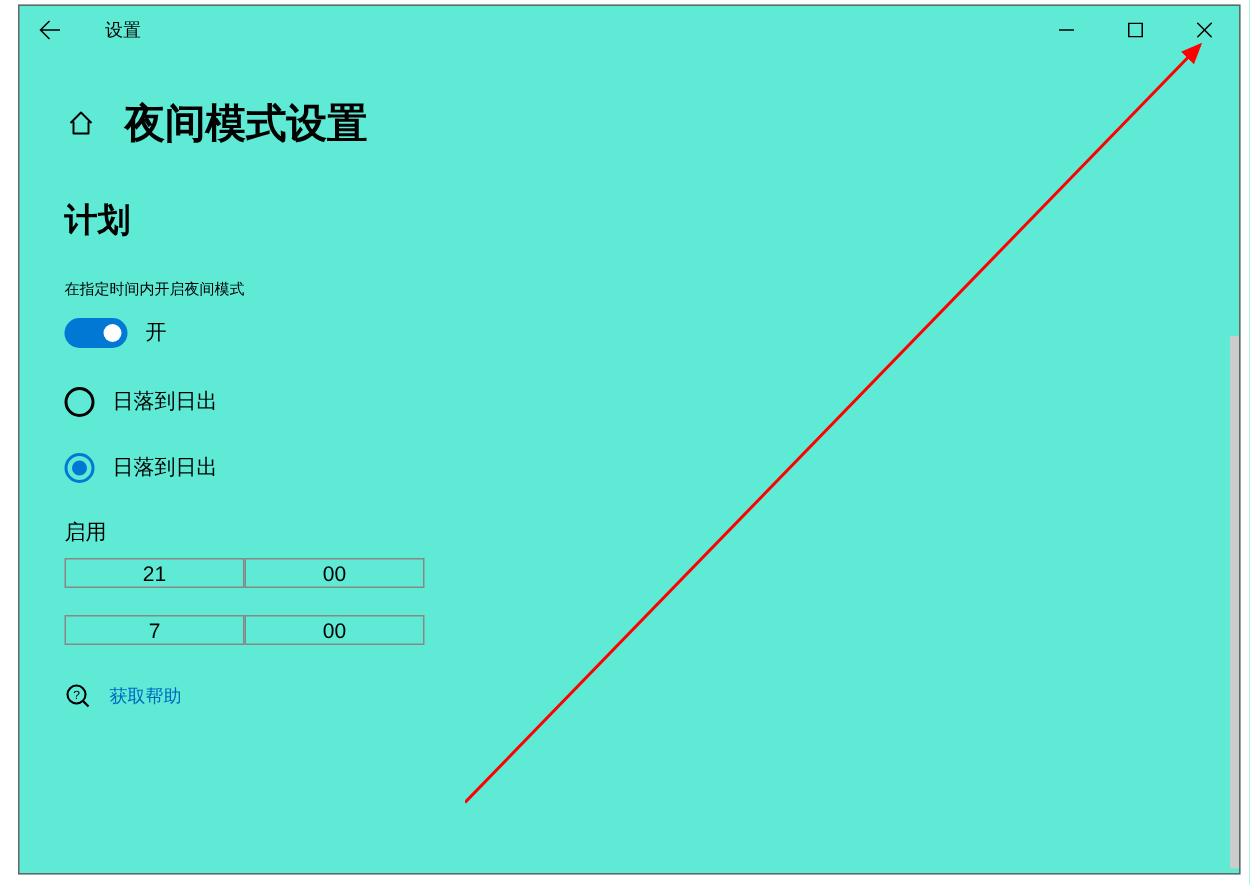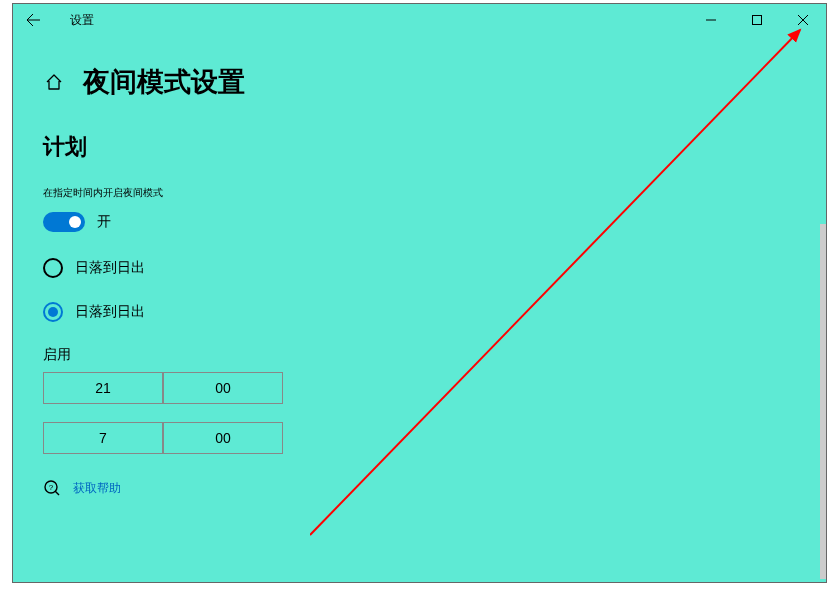--- a/index.html
+++ b/index.html
@@ -153,21 +153,21 @@
       color: #000;
       margin-bottom: 8px;
       margin-top: 10px;
     }
     .time-row {
       display: flex;
       margin-bottom: 18px;
     }
     .time-select {
       width: 120px;
-      height: 32px;
+      height: 20px;
       border: 1px solid #888;
       display: flex;
       align-items: center;
       justify-content: center;
       font-size: 14px;
       cursor: pointer;
     }
     .help-row {
       display: flex;
       align-items: center;

